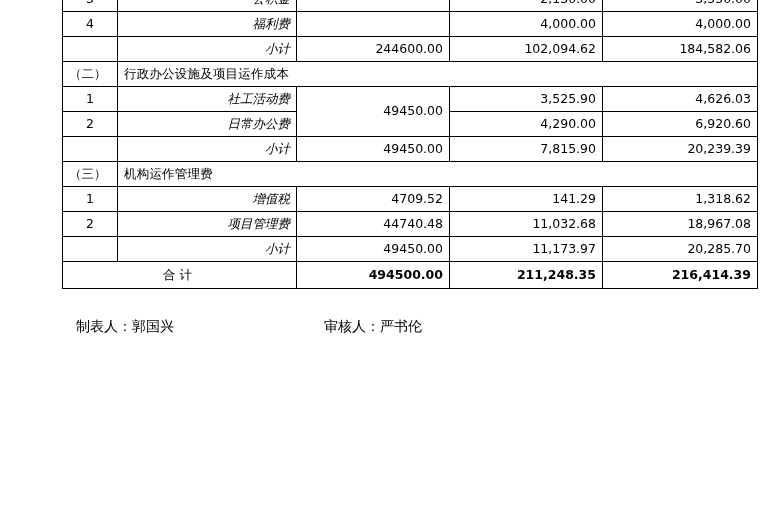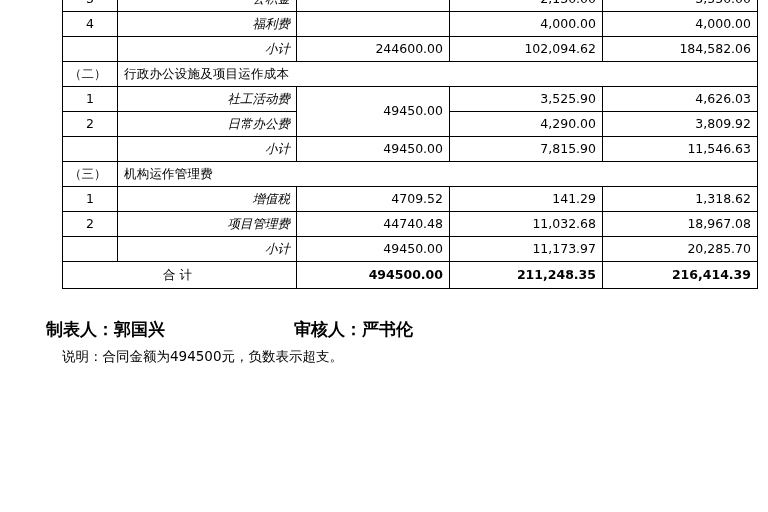--- a/index.html
+++ b/index.html
@@ -55,25 +55,24 @@
   .bold { font-weight: bold; }
   .total-row td { height: 26px; }
   .total-label { text-align: center; letter-spacing: 4px; }
   .merged-val {
     text-align: right;
     padding-right: 8px;
     vertical-align: middle;
   }
   .footer {
     position: absolute;
-    left: 46px;
+    left: 76px;
     top: 318px;
     width: 640px;
-    font-size: 17px;
-    font-weight: bold;
+    font-size: 14px;
   }
   .footer-row {
     position: relative;
     height: 24px;
   }
   .f-maker { position: absolute; left: 0; top: 0; }
   .f-checker { position: absolute; left: 248px; top: 0; }
   .f-date { position: absolute; left: 470px; top: 0; }
   .note {
     position: absolute;
@@ -124,29 +123,29 @@
         <td class="col-name sub-label">社工活动费</td>
         <td class="col-a merged-val" rowspan="2">49450.00</td>
         <td class="col-b">3,525.90</td>
         <td class="col-c">4,626.03</td>
       </tr>
 
       <tr>
         <td class="col-idx">2</td>
         <td class="col-name sub-label">日常办公费</td>
         <td class="col-b">4,290.00</td>
-        <td class="col-c">3,809.92</td>
+        <td class="col-c">6,920.60</td>
       </tr>
 
       <tr>
         <td class="col-idx"></td>
         <td class="col-name sub-label">小计</td>
         <td class="col-a">49450.00</td>
         <td class="col-b">7,815.90</td>
-        <td class="col-c">11,546.63</td>
+        <td class="col-c">20,239.39</td>
       </tr>
 
       <tr class="section-row">
         <td class="col-idx center">（三）</td>
         <td class="section-title" colspan="4">机构运作管理费</td>
       </tr>
 
       <tr>
         <td class="col-idx">1</td>
         <td class="col-name sub-label">增值税</td>
@@ -180,15 +179,14 @@
     </tbody>
   </table>
 
   <div class="footer">
     <div class="footer-row">
       <span class="f-maker nowrap">制表人：郭国兴</span>
       <span class="f-checker nowrap">审核人：严书伦</span>
     </div>
   </div>
 
-  <div class="note">说明：合同金额为494500元，负数表示超支。</div>
 
 </div>
 
 </body></html>

